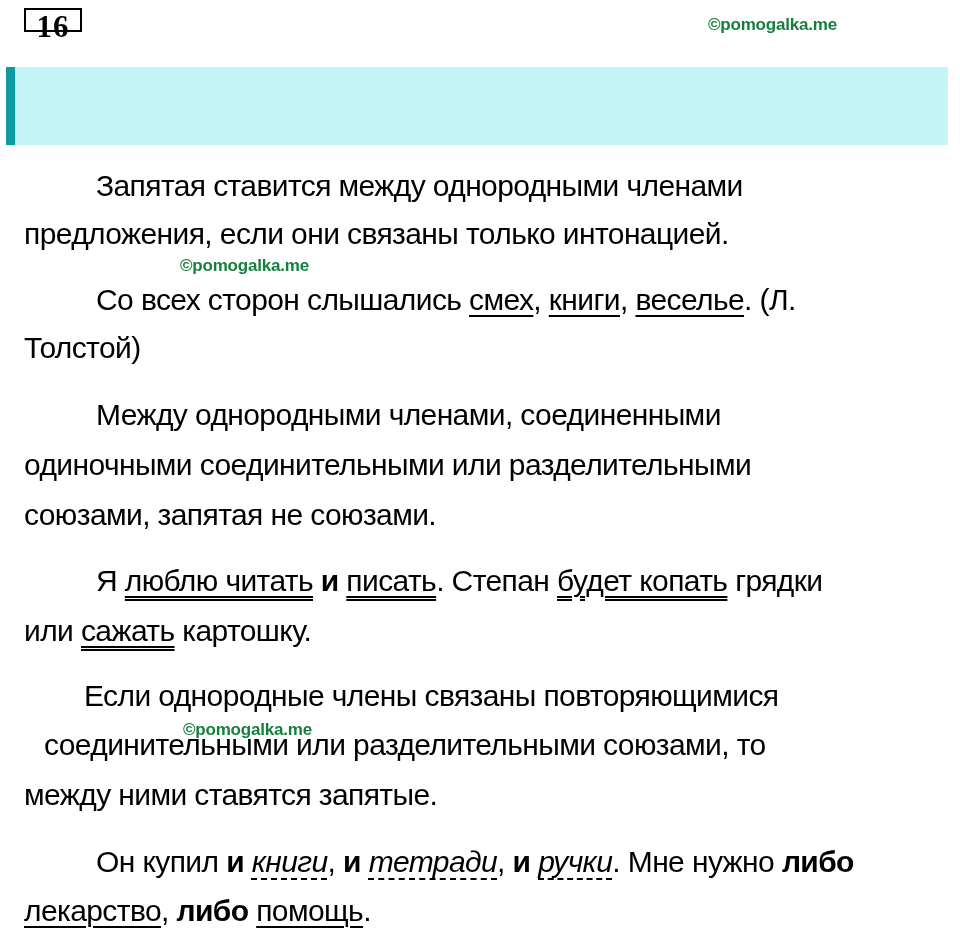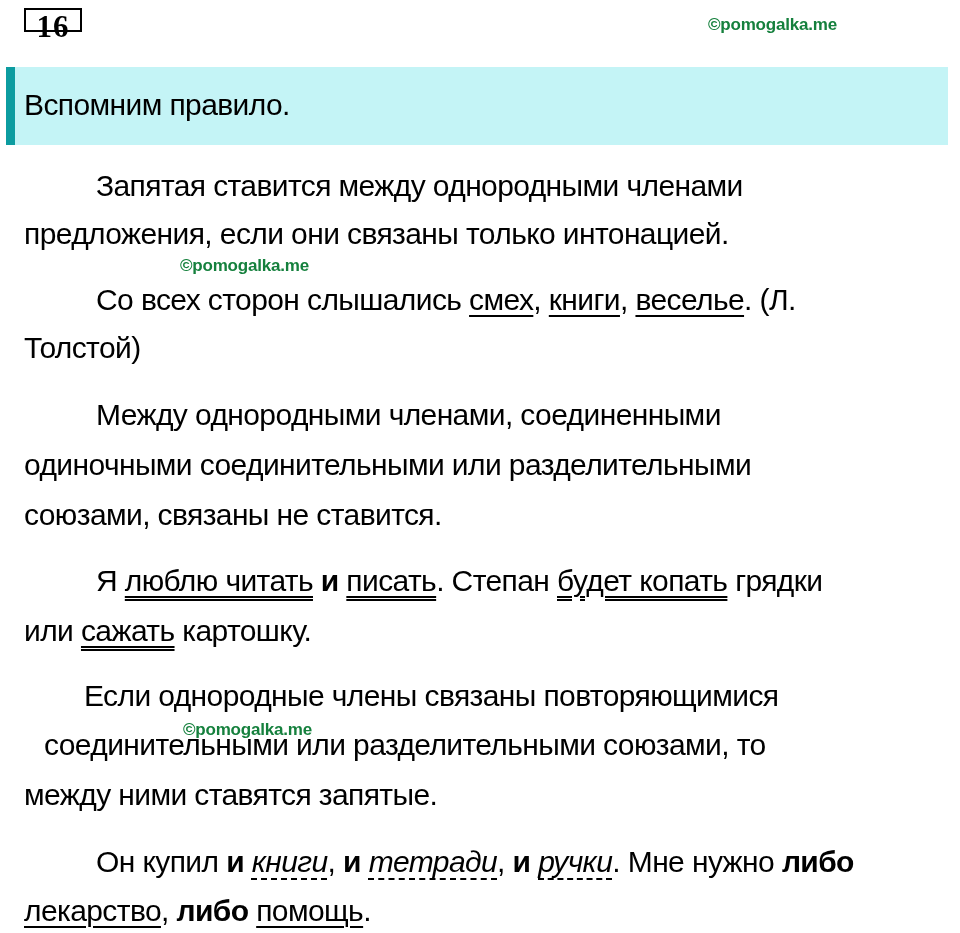--- a/index.html
+++ b/index.html
@@ -92,21 +92,20 @@
     }
   </style>
 </head>
 <body>
 
 <div class="num-box">16</div>
 <div class="wm" style="left:708px; top:16px;">©pomogalka.me</div>
 
 <div class="rule-bar">
   <div class="rule-stripe"></div>
-  <div class="rule-title">Вспомним правило.</div>
 </div>
 
 <div class="line" style="left:96px; top:166px;text-align:center;">
   <span>Запятая ставится между однородными членами</span>
 </div>
 <div class="line" style="left:24px; top:214px;">
   <span>предложения, если они связаны только интонацией.</span>
 </div>
 
 <div class="wm" style="left:180px; top:257px;">©pomogalka.me</div>
@@ -118,21 +117,21 @@
   <span>Толстой)</span>
 </div>
 
 <div class="line" style="left:96px; top:395px;">
   <span>Между однородными членами, соединенными</span>
 </div>
 <div class="line" style="left:24px; top:445px;">
   <span>одиночными соединительными или разделительными</span>
 </div>
 <div class="line" style="left:24px; top:495px;">
-  <span>союзами, связаны не ставится.</span>
+  <span>союзами, запятая не союзами.</span>
 </div>
 
 <div class="line" style="left:96px; top:561px;">
   <span>Я </span><span class="u2">люблю читать</span><span> </span><span class="b">и</span><span> </span><span class="u2">писать</span><span>. Степан </span><span class="u2">будет копать</span><span> грядки</span>
 </div>
 <div class="line" style="left:24px; top:611px;">
   <span>или </span><span class="u2">сажать</span><span> картошку.</span>
 </div>
 
 <div class="line" style="left:84px; top:676px;">

